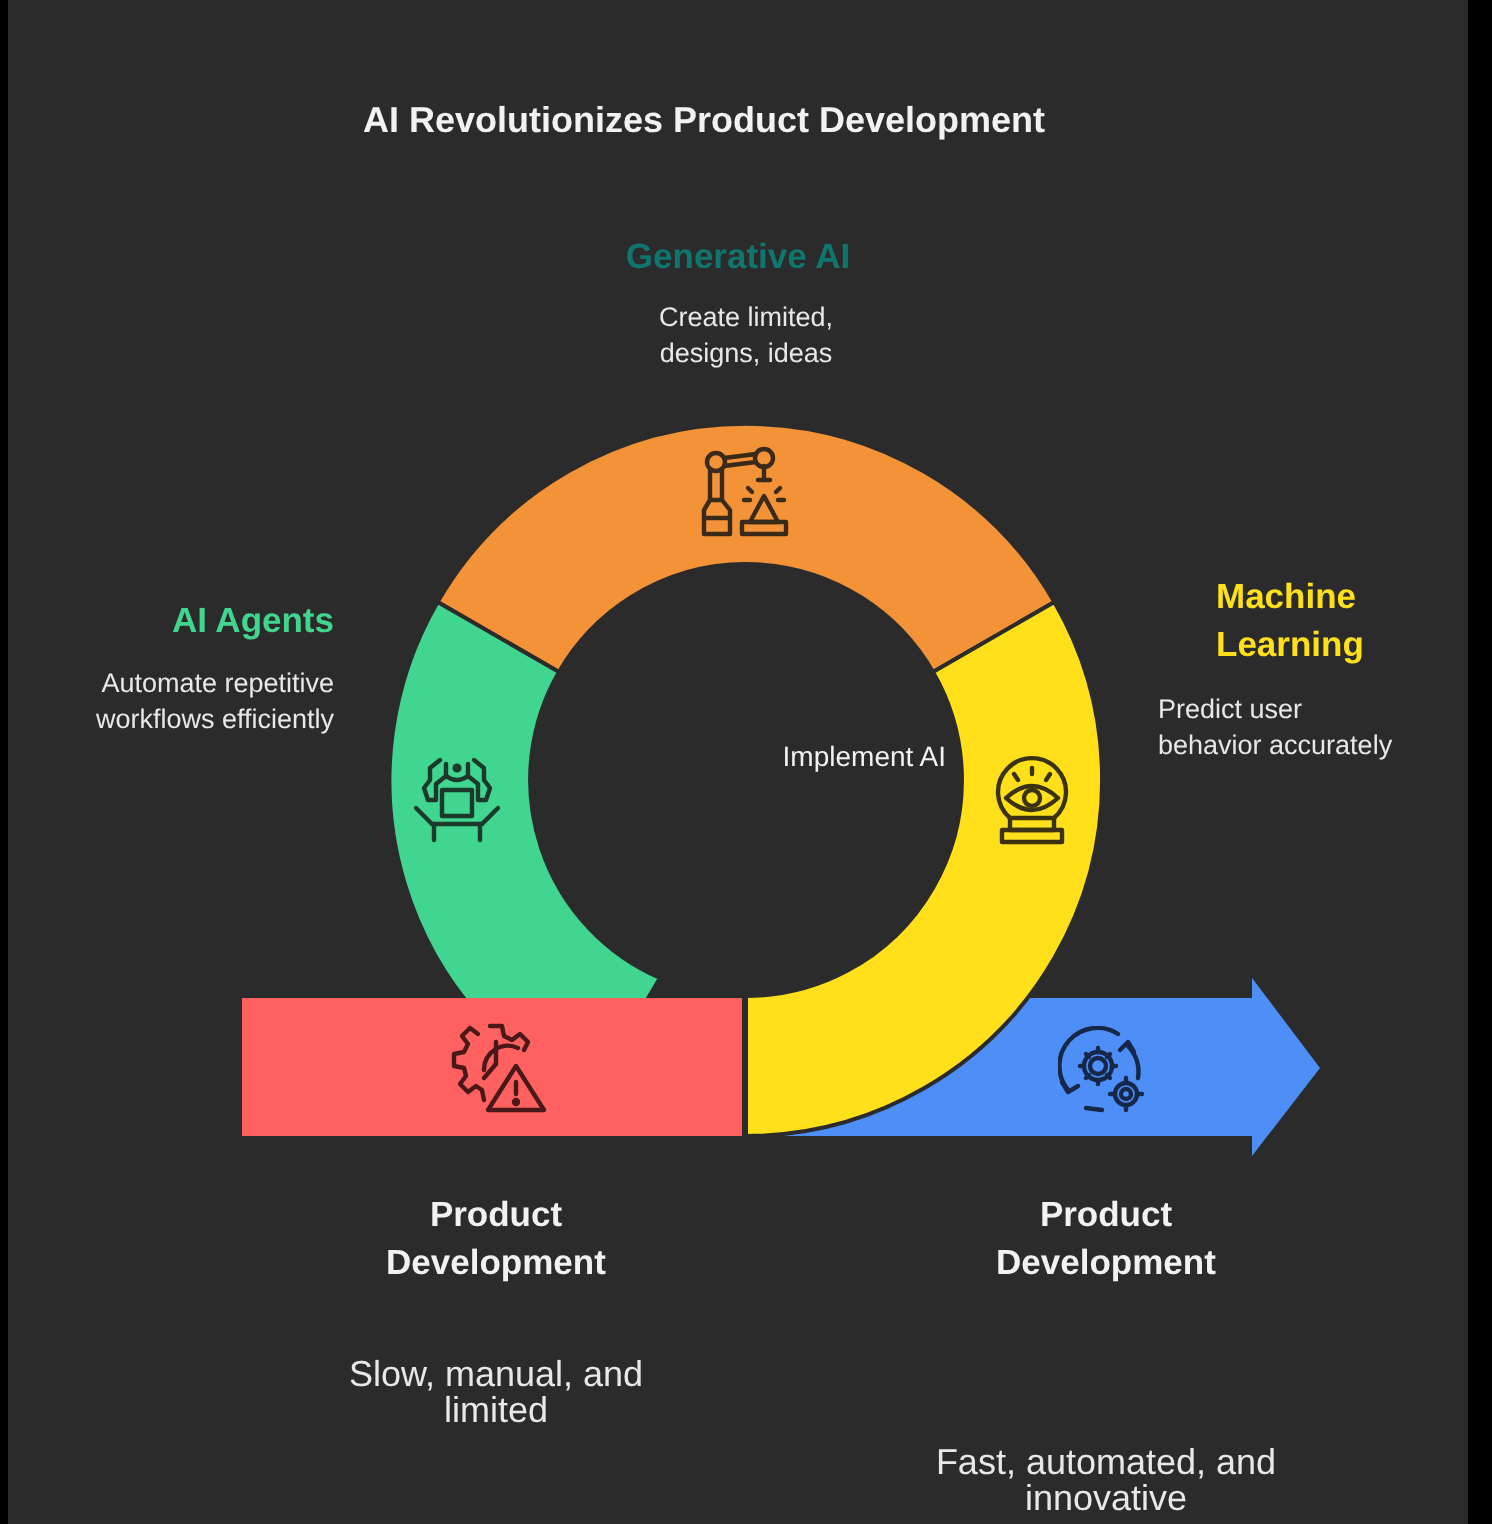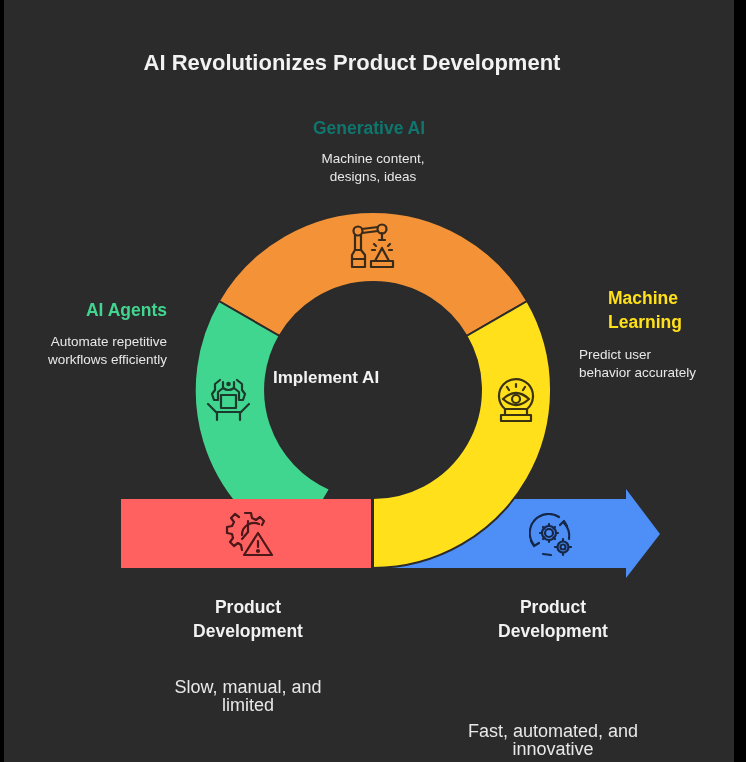--- a/index.html
+++ b/index.html
@@ -5,27 +5,27 @@
     * { margin: 0; padding: 0; box-sizing: border-box; }
     html, body { width: 746px; height: 762px; background: #000; overflow: hidden; }
     body { font-family: "Liberation Sans", "DejaVu Sans", sans-serif; position: relative; }
     .canvas {
       position: absolute; left: 4px; top: 0; width: 730px; height: 762px;
       background: #2b2b2b;
     }
     .svg-layer { position: absolute; left: 0; top: 0; }
     .title {
       position: absolute; left: 0; top: 50px; width: 704px; text-align: center;
-      color: #f2f2f2; font-weight: 700; font-size: 22px; letter-spacing: 0px;
+      color: #f2f2f2; font-weight: 700; font-size: 18px; letter-spacing: 0px;
     }
     .label { position: absolute; font-weight: 700; font-size: 17.5px; line-height: 24px; }
     .desc { position: absolute; color: #e8e8e8; font-size: 13.5px; line-height: 18px; }
     .center-text {
-      position: absolute; left: 273px; top: 366px; width: 200px; text-align: left;
-      color: #f2f2f2; font-weight: 700; font-size: 17px; line-height: 24px;
+      position: absolute; left: 273px; top: 366px; width: 200px; text-align: right;
+      color: #f2f2f2; font-weight: 400; font-size: 14px; line-height: 24px;
     }
     .outcome-title {
       position: absolute; text-align: center; color: #f2f2f2; font-weight: 700;
       font-size: 17.5px; line-height: 24px;
     }
     .outcome-desc {
       position: absolute; text-align: center; color: #e8e8e8; font-size: 18px; line-height: 18px;
     }
     .icon { position: absolute; }
     .icon svg { display: block; }
@@ -46,21 +46,21 @@
   <path d="M527.2 301 A178 178 0 0 1 373 568 L373 498 A108 108 0 0 0 466.5 336 Z" fill="#ffe01a" stroke="#2b2b2b" stroke-width="2"></path>
 
   <rect x="121" y="499" width="251" height="69" fill="#ff6161"></rect>
   <line x1="372" y1="499" x2="372" y2="568" stroke="#2b2b2b" stroke-width="2"></line>
 </svg>
 
 <div class="title">AI Revolutionizes Product Development</div>
 
 <div class="label" style="left:269px; top:116px; width:200px; text-align:center; color:#0f766e;">Generative AI</div>
 <div class="desc" style="left:273px; top:150px; width:200px; text-align:center;">
-  <div>Machine content,</div>
+  <div>Create limited,</div>
   <div>designs, ideas</div>
 </div>
 
 <div class="label" style="left:20px; top:298px; width:147px; text-align:right; color:#41d68f;">AI Agents</div>
 <div class="desc" style="left:10px; top:333px; width:157px; text-align:right;">
   <div>Automate repetitive</div>
   <div>workflows efficiently</div>
 </div>
 
 <div class="label" style="left:608px; top:286px; width:150px; color:#ffe01a;">

